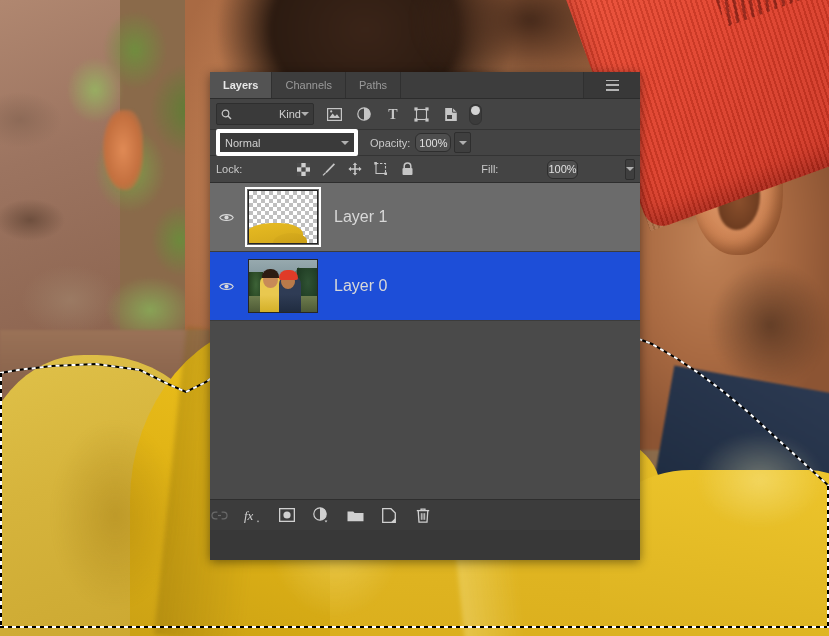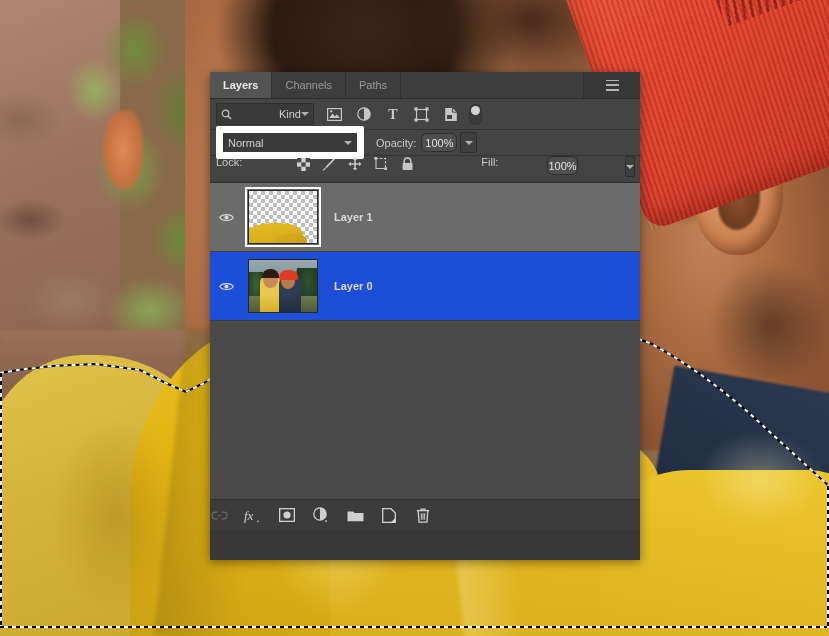--- a/index.html
+++ b/index.html
@@ -195,31 +195,31 @@
   .ficon{width:17px;height:17px;display:flex;align-items:center;justify-content:center;cursor:pointer;}
   .toggle{width:11px;height:19px;border-radius:6px;background:#3b3b3b;border:1px solid #333;
     position:relative;margin-left:10px;cursor:pointer;}
   .toggle::after{content:"";position:absolute;left:1px;top:1px;width:9px;height:9px;border-radius:50%;
     background:#d2d2d2;}
 
   
   .blendrow{display:flex;align-items:center;height:25px;padding:0 6px;
     background:#444;border-bottom:1px solid #343434;}
   .blendsel{display:flex;align-items:center;width:124px;height:19px;
-    background:#3a3a3a;border:7px solid #ffffff;border-radius:2px;padding:0 5px;cursor:pointer;justify-content:space-between;}
+    background:#3a3a3a;border:4px solid #ffffff;border-radius:2px;padding:0 5px;cursor:pointer;justify-content:space-between;}
   .blendsel .lbl{flex:1;color:#d0d0d0;}
   .lbltxt{margin-left:12px;color:#c9c9c9;font-size:11px;}
   .numbox{width:34px;height:17px;background:#4e4e4e;border:1px solid #2e2e2e;border-radius:6px;
     color:#e0e0e0;font-size:11px;display:flex;align-items:center;justify-content:center;
     margin-left:5px;cursor:text;}
   .minichev{width:15px;height:19px;background:#3f3f3f;border:1px solid #2e2e2e;border-radius:2px;
     display:flex;align-items:center;justify-content:center;margin-left:3px;cursor:pointer;}
 
   
-  .lockrow{display:flex;align-items:flex-start;height:26px;padding:0 6px;
+  .lockrow{display:flex;align-items:center;height:26px;padding:0 6px;
     background:#444;border-bottom:1px solid #2e2e2e;gap:44px;}
   .lockicons{display:flex;align-items:center;gap:10px;margin-left:9px;}
   .lockicon{width:16px;height:16px;display:flex;align-items:center;justify-content:center;cursor:pointer;}
 
   
   .layerlist{background:#4a4a4a;height:316px;overflow:hidden;}
   .layer{display:flex;align-items:center;height:68px;border-bottom:1px solid #3c3c3c;
     background:#1d4ed8;cursor:default;}
   .layer.selected{background:#6b6b6b;}
   .eyecell{width:32px;display:flex;align-items:center;justify-content:center;cursor:pointer;}
@@ -252,21 +252,21 @@
   .t0f1{position:absolute;left:14px;top:12px;width:15px;height:16px;border-radius:50%;
     background:#c78a58;}
   .t0h1{position:absolute;left:13px;top:9px;width:17px;height:9px;border-radius:8px 8px 0 0;
     background:#2d1c12;}
   .t0p2{position:absolute;left:30px;top:16px;width:22px;height:36px;
     background:linear-gradient(180deg,#2f3c55 50%,#202c40 100%);border-radius:8px 8px 0 0;}
   .t0f2{position:absolute;left:32px;top:14px;width:14px;height:15px;border-radius:50%;
     background:#b87a4a;}
   .t0h2{position:absolute;left:30px;top:10px;width:19px;height:10px;border-radius:8px 8px 2px 2px;
     background:#e03b28;}
-  .layername{flex:1;color:#d8d8d8;font-size:11px;padding-left:10px;font-weight:bold;}
+  .layername{flex:1;color:#d8d8d8;font-size:16px;padding-left:10px;}
 
   
   .bottombar{display:flex;align-items:center;justify-content:flex-start;height:30px;
     background:#3c3c3c;border-top:1px solid #2e2e2e;padding-right:10px;gap:16px;}
   .bicon{width:18px;height:18px;display:flex;align-items:center;justify-content:center;cursor:pointer;}
   .bicon.disabled{opacity:.45;}
   svg{display:block;}
 </style>
 </head>
 <body>

